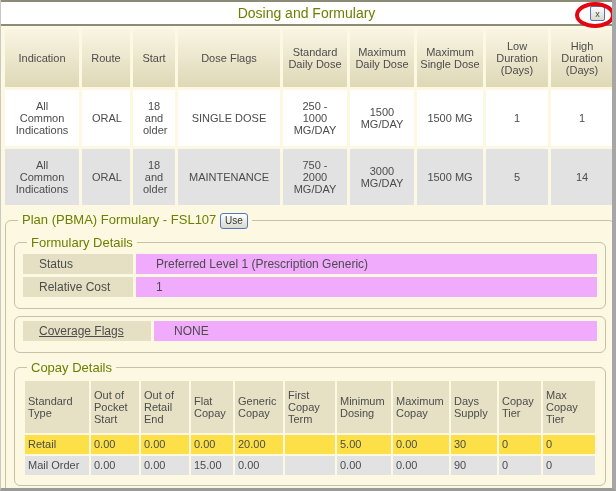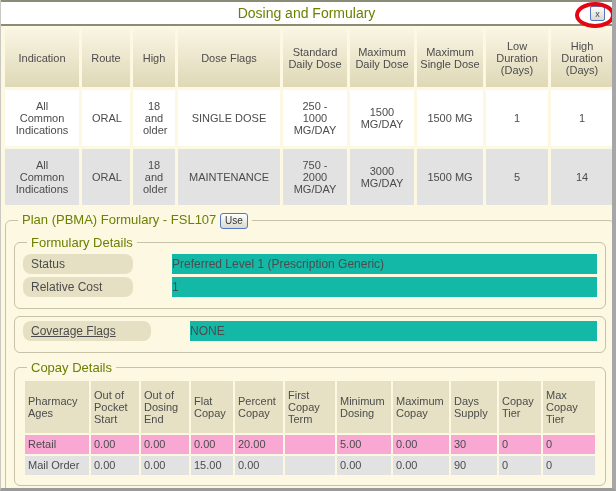--- a/index.html
+++ b/index.html
@@ -52,30 +52,30 @@
   fieldset fieldset { margin:2px 0 7px 0; }
   legend { color:#6B8000; font-size:13px; padding:0 4px; margin-left:4px; }
   .use-btn {
     font-size:10px; height:16px; line-height:13px; padding:0 4px; 
     border:1px solid #5577C0; border-radius:3px; color:#333;
     background:linear-gradient(#FFFFFF,#D9D9D0); cursor:pointer; vertical-align:middle;
     font-family:"Liberation Sans", sans-serif;
   }
   
   .kv-row { display:flex; margin-bottom:3px; font-size:12px; color:#4C4C4C; }
-  .kv-label { width:110px; background:#E5E0C3; padding:3px 8px; margin-right:3px; flex:none;border-radius:8px; }
+  .kv-label { width:110px; background:#E5E0C3; padding:3px 16px; margin-right:3px; flex:none; }
   .kv-row.wide-label .kv-label { width:128px;text-decoration:underline; }
-  .kv-value { flex:1; background:#14b8a6; padding:3px 0;margin-left:36px; }
+  .kv-value { flex:1; background:#f0abfc; padding:3px 20px; }
   
   .copay-table { width:100%; font-size:11px; color:#4C4C4C; border-spacing:2px; }
   .copay-table th {
     background:#E6E1C4; font-weight:normal; text-align:left; vertical-align:middle;
     height:52px; padding:2px 3px;
   }
-  .copay-table td { background:#f9a8d4; text-align:left; vertical-align:middle; height:19px; padding:1px 3px; }
+  .copay-table td { background:#fde047; text-align:left; vertical-align:middle; height:19px; padding:1px 3px; }
   .copay-table tr.alt td { background:#E2E2E2; }
 </style>
 </head>
 <body>
 
 <div class="window">
 
   <div class="titlebar">
     <span class="title">Dosing and Formulary</span>
     <button class="close-btn">x</button>
@@ -91,21 +91,21 @@
       <col style="width:64px">
         <col style="width:64px">
         <col style="width:66px">
         <col style="width:62px">
         <col style="width:62px">
     </colgroup>
     <thead>
       <tr>
         <th>Indication</th>
         <th>Route</th>
-        <th>High</th>
+        <th>Start</th>
         <th>Dose Flags</th>
         <th>Standard Daily Dose</th>
         <th>Maximum Daily Dose</th>
         <th>Maximum Single Dose</th>
         <th>Low Duration (Days)</th>
         <th>High Duration (Days)</th>
       </tr>
     </thead>
     <tbody>
       <tr>
@@ -169,25 +169,25 @@
           <col style="width:48px">
             <col style="width:50px">
             <col style="width:54px">
             <col style="width:56px">
           <col style="width:46px">
             <col style="width:42px">
             <col style="width:52px">
         </colgroup>
         <thead>
           <tr>
-            <th>Pharmacy Ages</th>
+            <th>Standard Type</th>
             <th>Out of Pocket Start</th>
-            <th>Out of Dosing End</th>
+            <th>Out of Retail End</th>
             <th>Flat Copay</th>
-            <th>Percent Copay</th>
+            <th>Generic Copay</th>
             <th>First Copay Term</th>
             <th>Minimum Dosing</th>
             <th>Maximum Copay</th>
             <th>Days Supply</th>
             <th>Copay Tier</th>
             <th>Max Copay Tier</th>
           </tr>
         </thead>
         <tbody>
           <tr>

